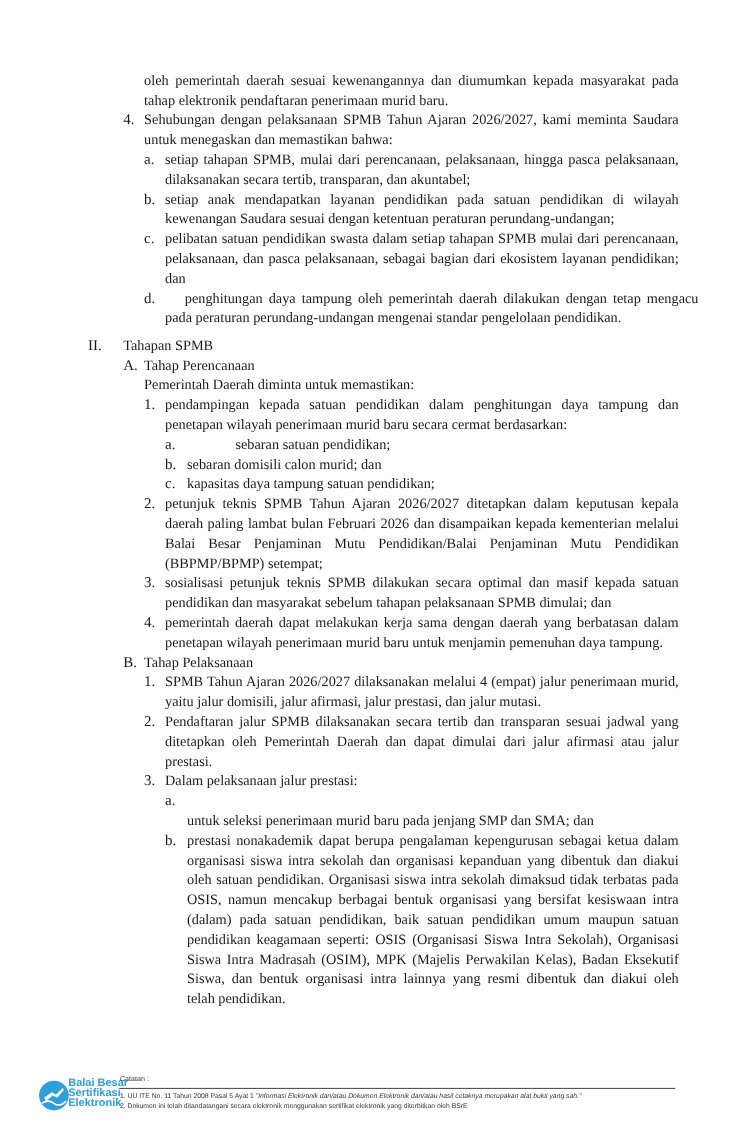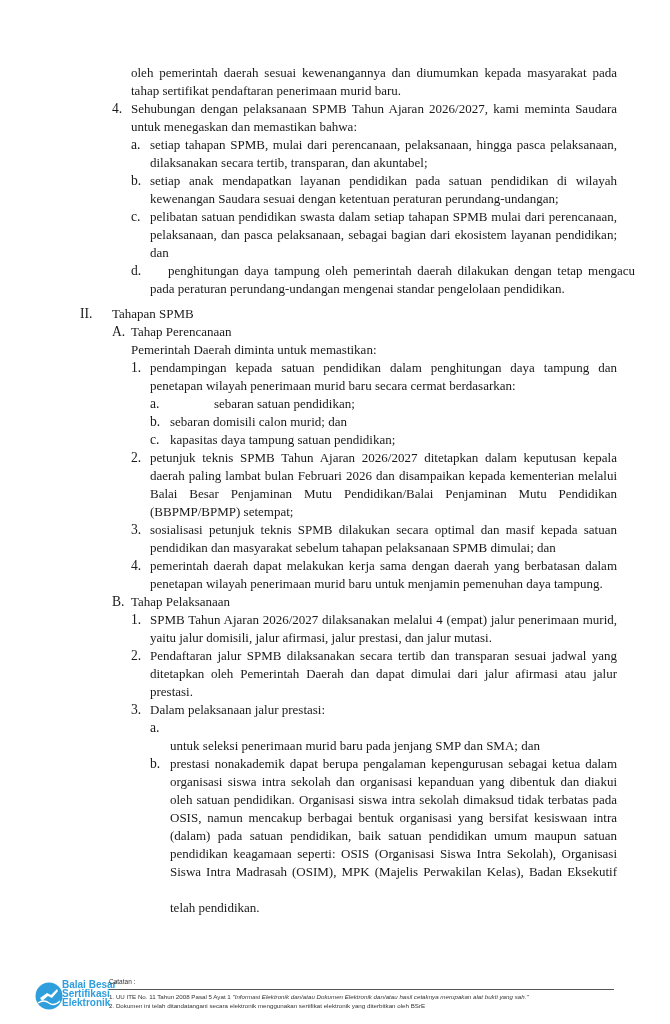--- a/index.html
+++ b/index.html
@@ -35,21 +35,21 @@
     font-size: 6.2px; color: #333; white-space: nowrap;
   }
   .note i { font-style: italic; }
 </style>
 </head>
 <body>
 
 <div class="page">
 
   <div class="ln just" style="left:131px;top:64px;width:486px;">oleh pemerintah daerah sesuai kewenangannya dan diumumkan kepada masyarakat pada</div>
-  <div class="ln" style="left:131px;top:82px;">tahap sertifikat pendaftaran penerimaan murid baru.</div>
+  <div class="ln" style="left:131px;top:82px;">tahap elektronik pendaftaran penerimaan murid baru.</div>
 
   <div class="marker" style="left:112px;top:100px;">4.</div>
   <div class="ln just" style="left:131px;top:100px;width:486px;">Sehubungan dengan pelaksanaan SPMB Tahun Ajaran 2026/2027, kami meminta Saudara</div>
   <div class="ln" style="left:131px;top:118px;">untuk menegaskan dan memastikan bahwa:</div>
 
   <div class="marker" style="left:131px;top:136px;">a.</div>
   <div class="ln just" style="left:150px;top:136px;width:467px;">setiap tahapan SPMB, mulai dari perencanaan, pelaksanaan, hingga pasca pelaksanaan,</div>
   <div class="ln" style="left:150px;top:154px;">dilaksanakan secara tertib, transparan, dan akuntabel;</div>
 
   <div class="marker" style="left:131px;top:172px;">b.</div>
@@ -115,20 +115,21 @@
   <div class="ln" style="left:170px;top:737px;">untuk seleksi penerimaan murid baru pada jenjang SMP dan SMA; dan</div>
 
   <div class="marker" style="left:150px;top:755px;">b.</div>
   <div class="ln just" style="left:170px;top:755px;width:447px;">prestasi nonakademik dapat berupa pengalaman kepengurusan sebagai ketua dalam</div>
   <div class="ln just" style="left:170px;top:773px;width:447px;">organisasi siswa intra sekolah dan organisasi kepanduan yang dibentuk dan diakui</div>
   <div class="ln just" style="left:170px;top:809px;width:447px;">OSIS, namun mencakup berbagai bentuk organisasi yang bersifat kesiswaan intra</div>
   <div class="ln just" style="left:170px;top:791px;width:447px;">oleh satuan pendidikan. Organisasi siswa intra sekolah dimaksud tidak terbatas pada</div>
   <div class="ln just" style="left:170px;top:827px;width:447px;">(dalam) pada satuan pendidikan, baik satuan pendidikan umum maupun satuan</div>
   <div class="ln just" style="left:170px;top:845px;width:447px;">pendidikan keagamaan seperti: OSIS (Organisasi Siswa Intra Sekolah), Organisasi</div>
   <div class="ln just" style="left:170px;top:863px;width:447px;">Siswa Intra Madrasah (OSIM), MPK (Majelis Perwakilan Kelas), Badan Eksekutif</div>
+  <div class="ln just" style="left:170px;top:881px;width:447px;">Siswa, dan bentuk organisasi intra lainnya yang resmi dibentuk dan diakui oleh</div>
   <div class="ln" style="left:170px;top:899px;">telah pendidikan.</div>
 
   <div class="footer">
     <svg class="logo" viewBox="0 0 30 30">
       <circle cx="15" cy="15" r="13.5" fill="#2e9fdc"></circle>
       <path d="M6 17 L13 12 L17 14 L23 8 L24 10 L18 17 L14 15 L8 20 Z" fill="#ffffff"></path>
       <path d="M4 22 Q10 18 15 22 Q20 26 26 20" stroke="#ffffff" stroke-width="1.4" fill="none"></path>
     </svg>
     <div class="logo-text">
       <div>Balai Besar</div>

